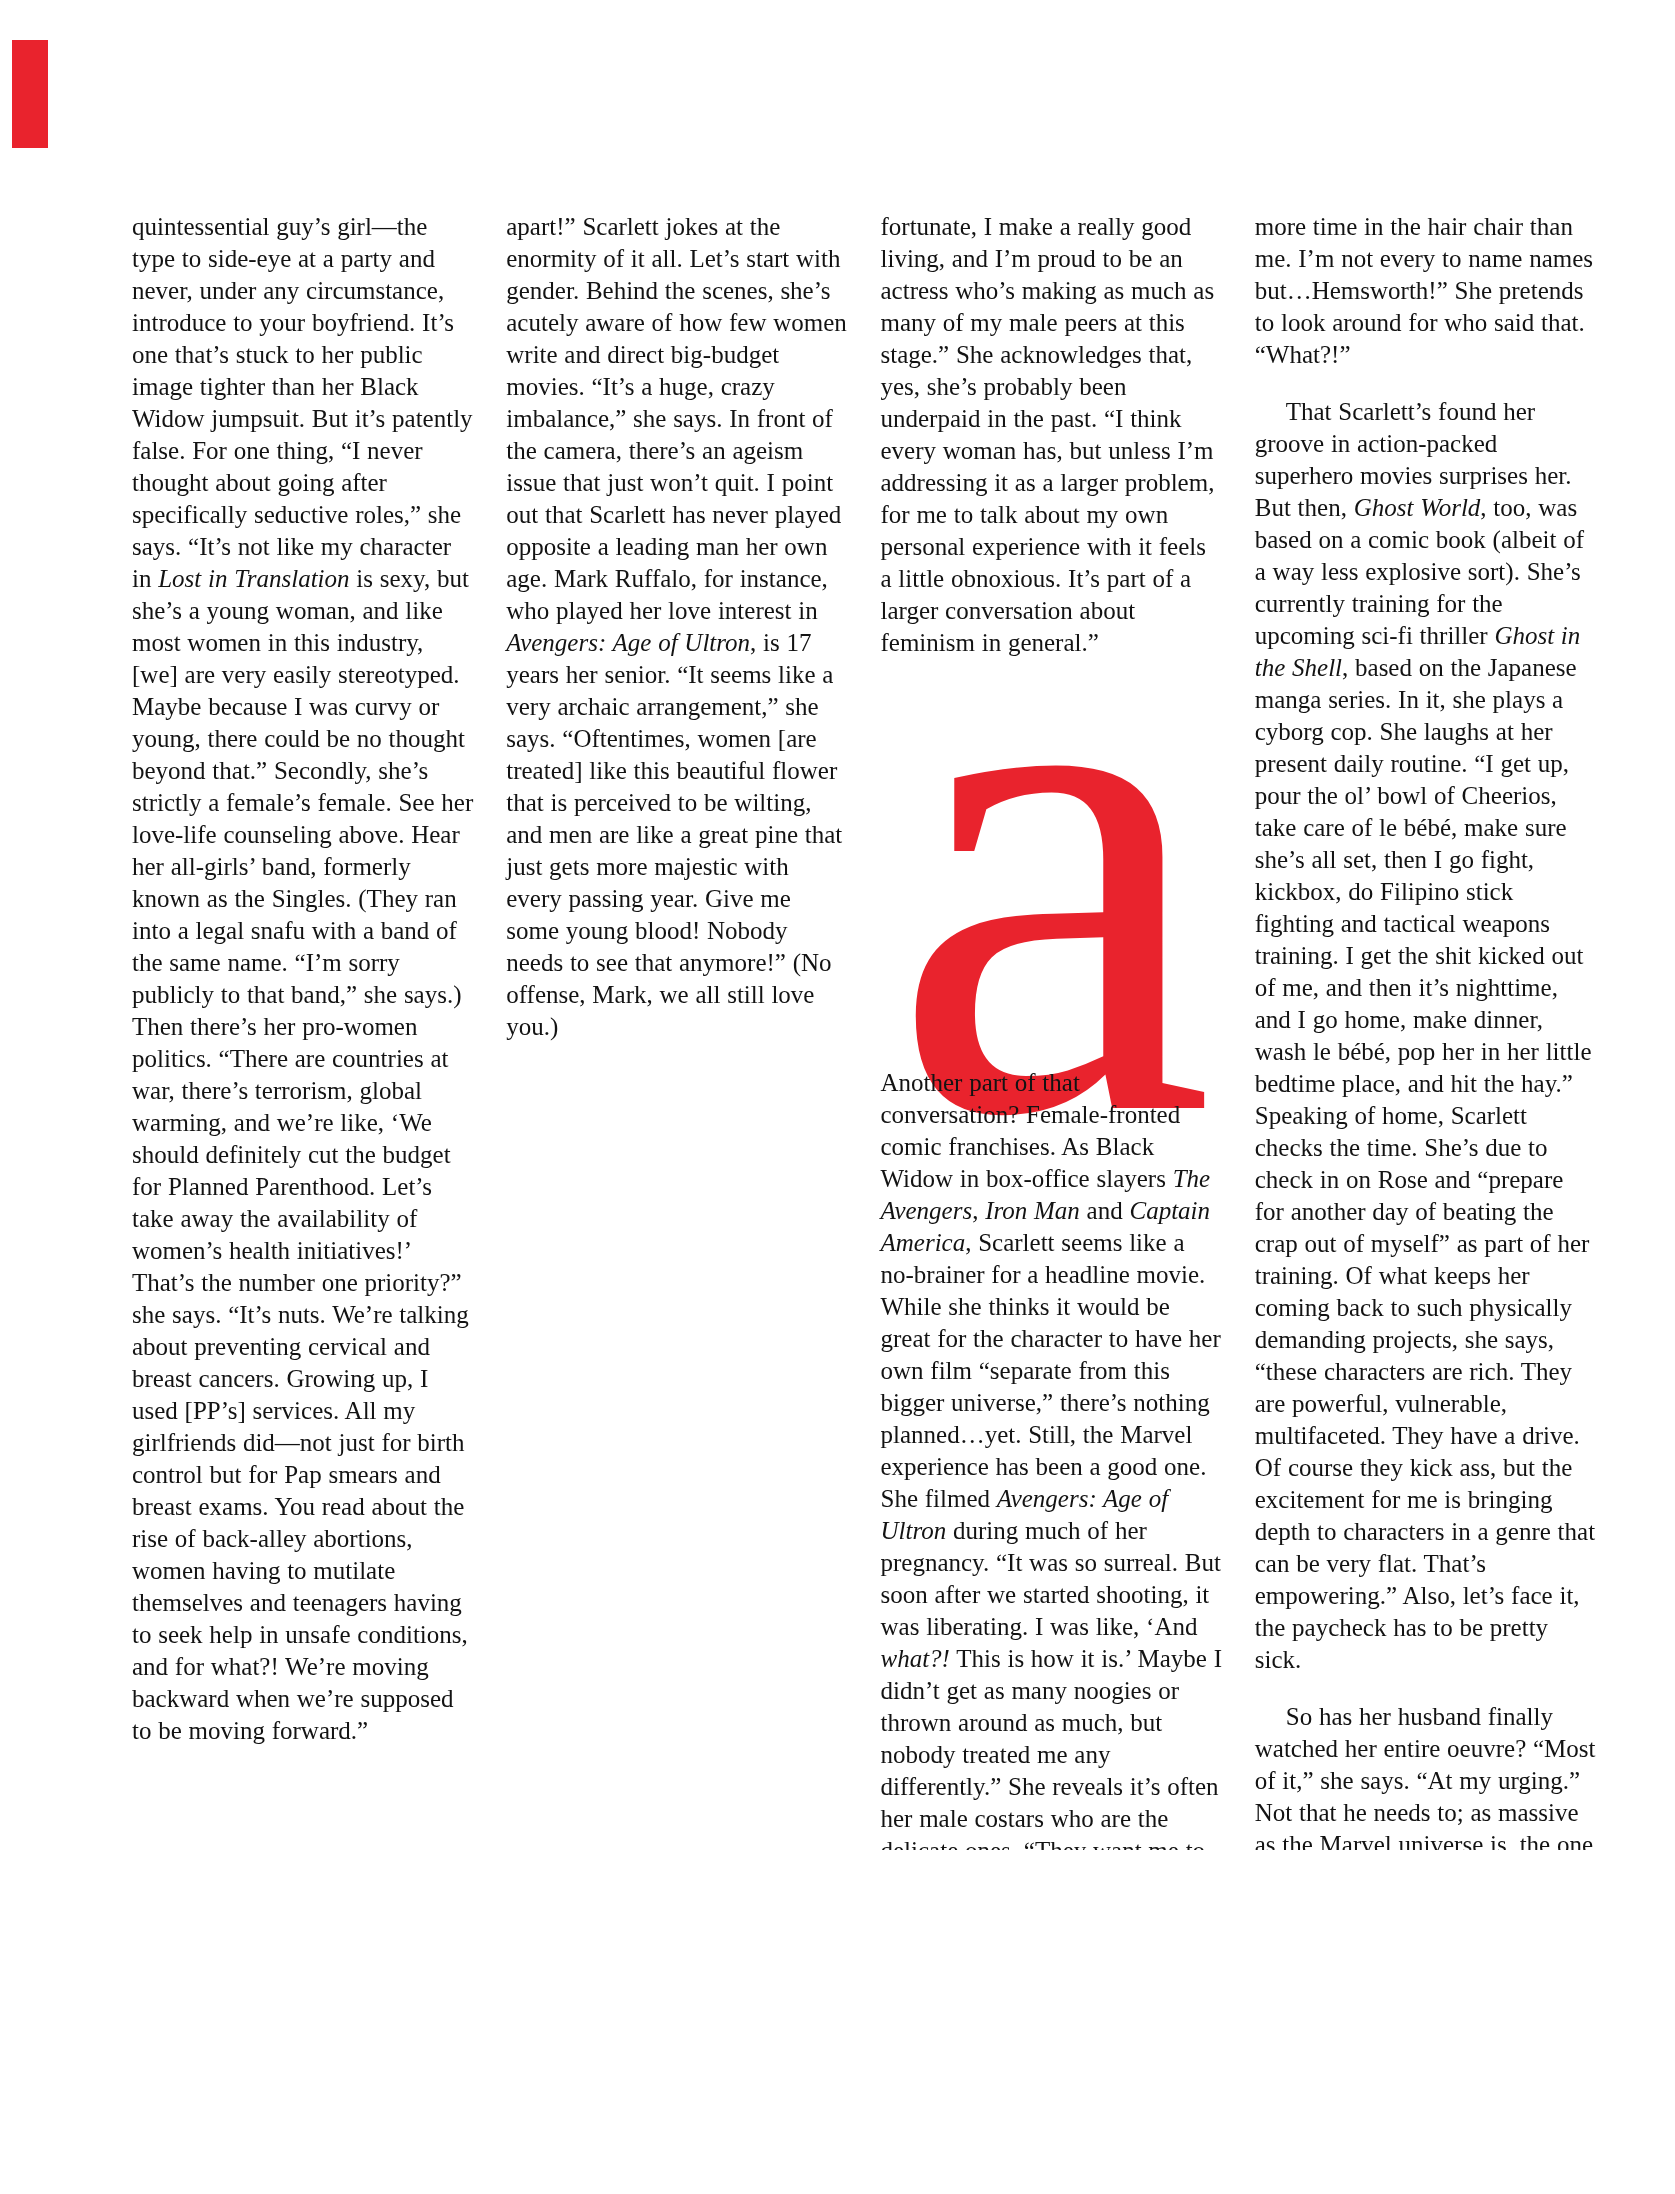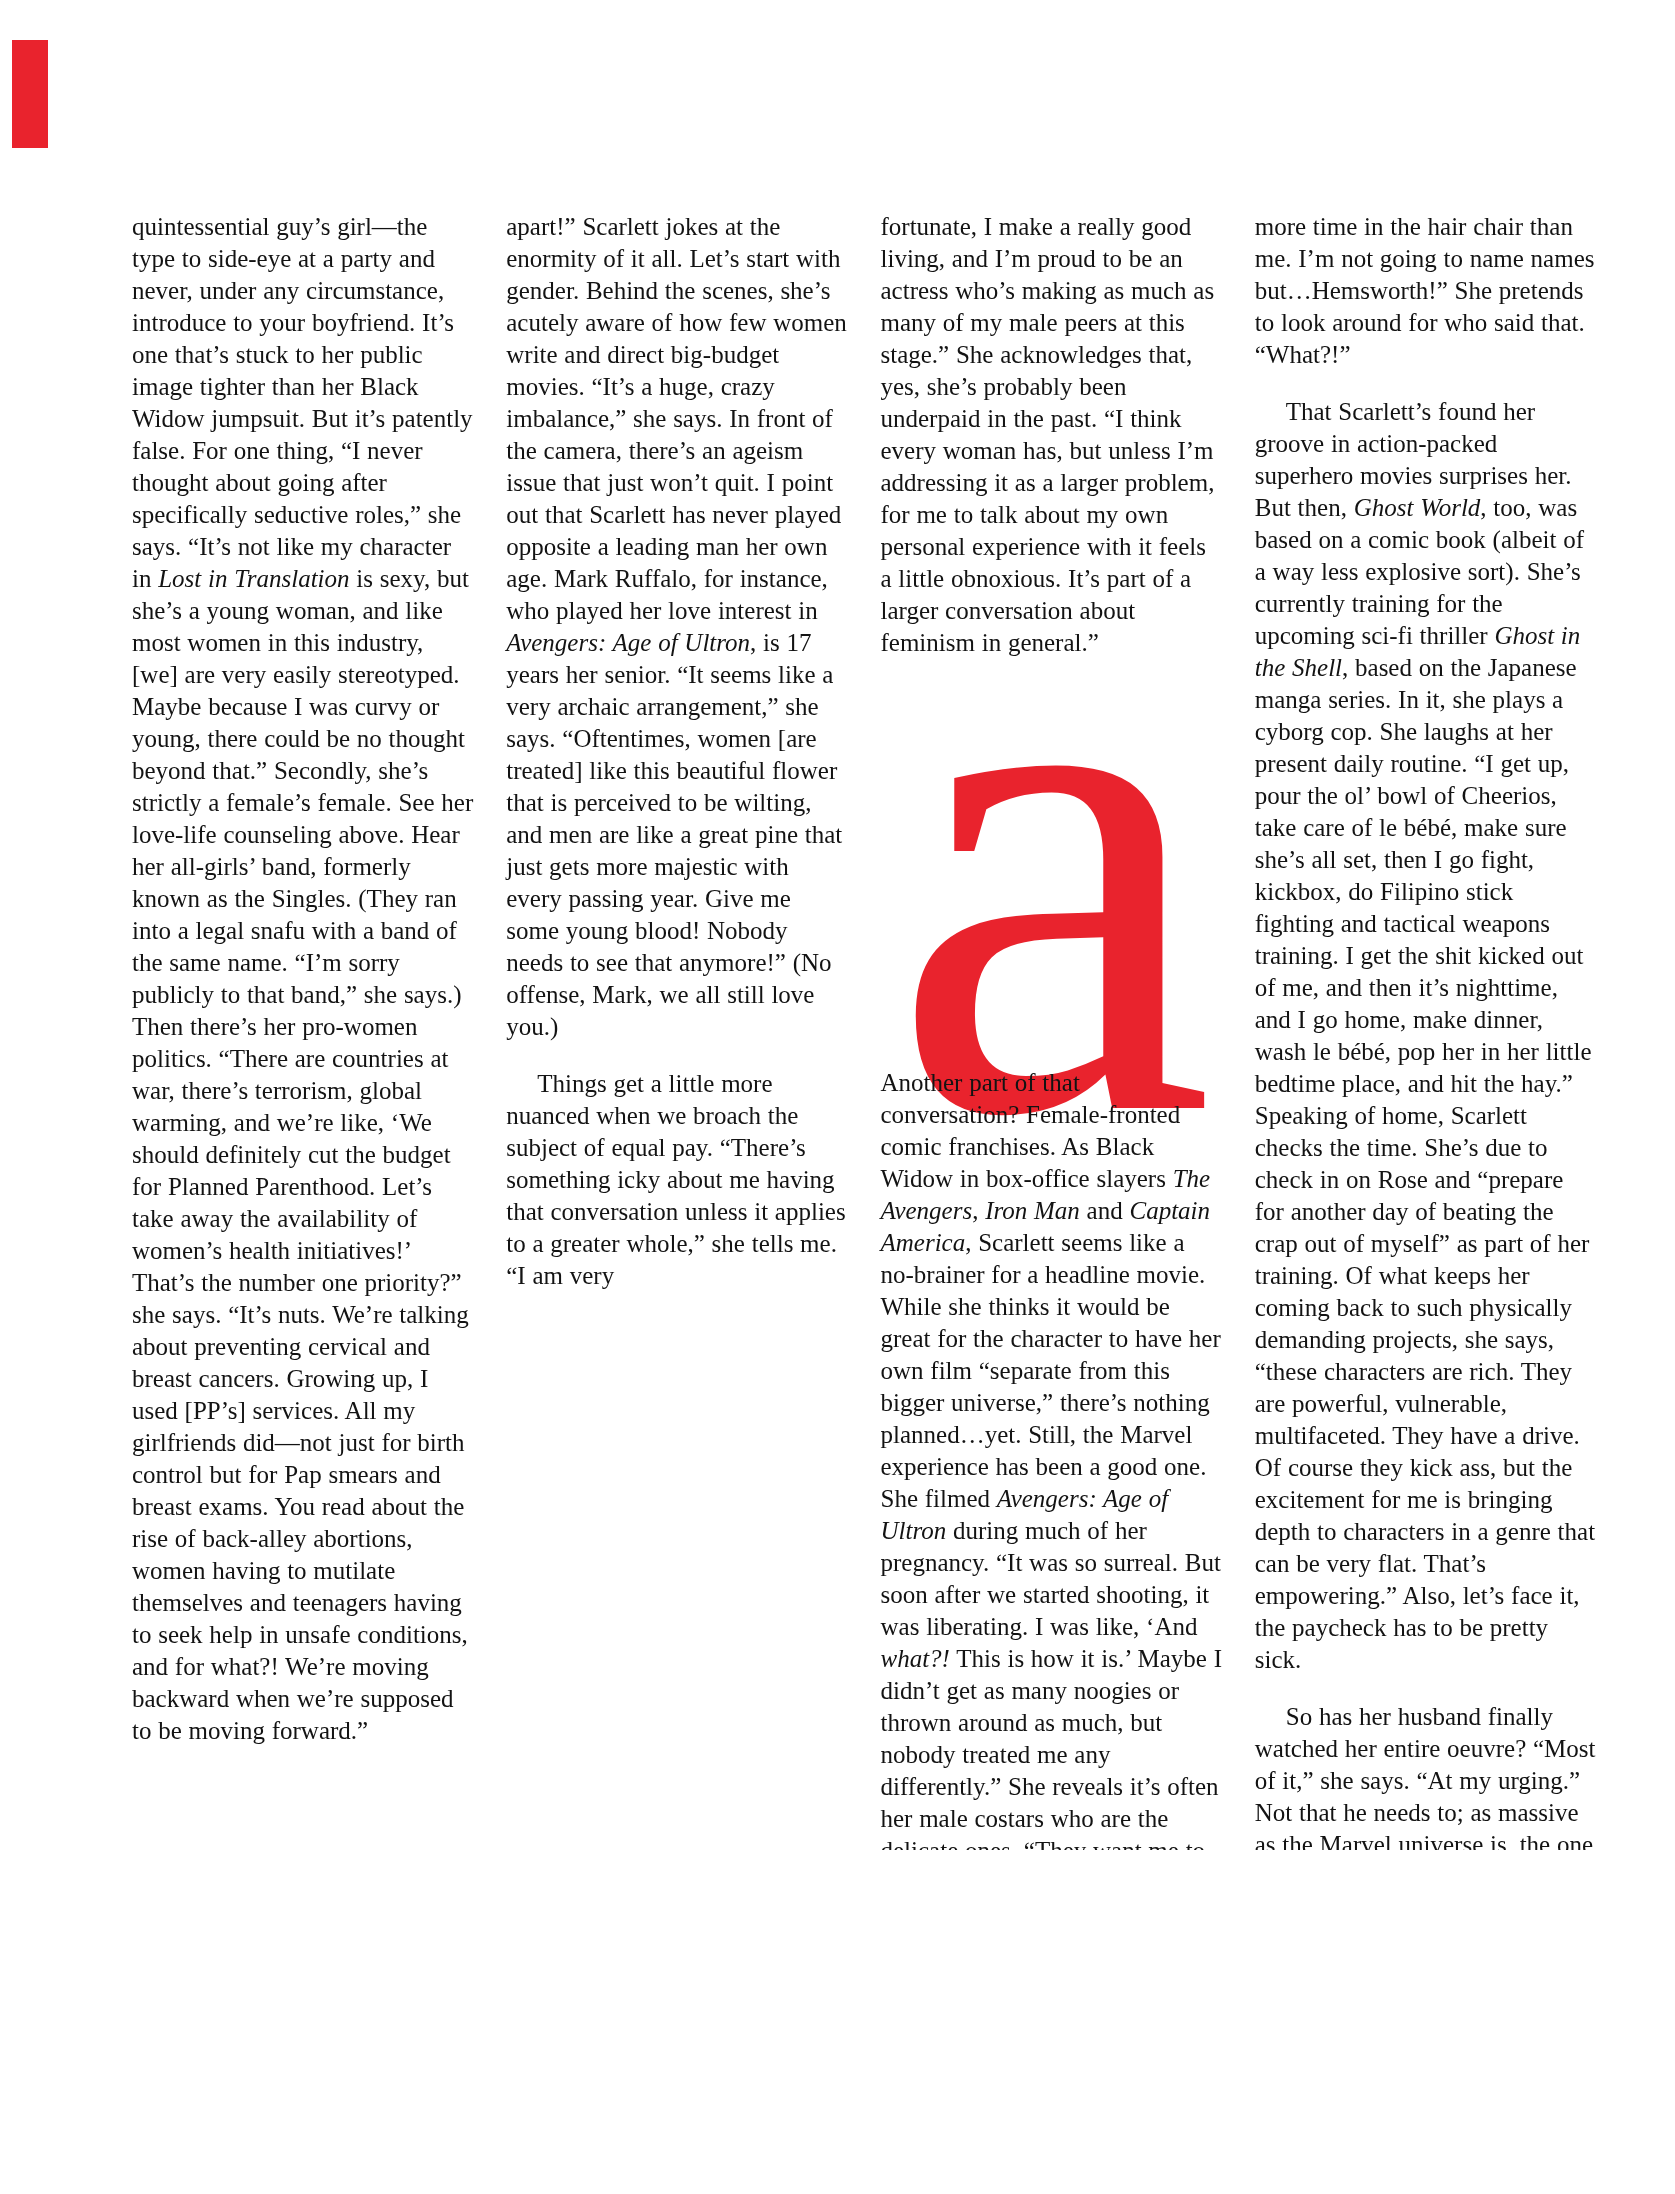--- a/index.html
+++ b/index.html
@@ -82,27 +82,26 @@
 <body style="background: rgb(255, 255, 255); color: rgb(19, 19, 19);">
 
 <div class="page">
   <div class="top-mark"></div>
   <div class="columns">
     <div class="col">
         <p><span>quintessential guy’s girl—the type to side-eye at a party and never, under any circumstance, introduce to your boyfriend. It’s one that’s stuck to her public image tighter than her Black Widow jumpsuit. But it’s patently false. For one thing, “I never thought about going after specifically seductive roles,” she says. “It’s not like my character in </span><em>Lost in Translation</em><span> is sexy, but she’s a young woman, and like most women in this industry, [we] are very easily stereotyped. Maybe because I was curvy or young, there could be no thought beyond that.” Secondly, she’s strictly a female’s female. See her love-life counseling above. Hear her all-girls’ band, formerly known as the Singles. (They ran into a legal snafu with a band of the same name. “I’m sorry publicly to that band,” she says.) Then there’s her pro-women politics. “There are countries at war, there’s terrorism, global warming, and we’re like, ‘We should definitely cut the budget for Planned Parenthood. Let’s take away the availability of women’s health initiatives!’ That’s the number one priority?” she says. “It’s nuts. We’re talking about preventing cervical and breast cancers. Growing up, I used [PP’s] services. All my girlfriends did—not just for birth control but for Pap smears and breast exams. You read about the rise of back-alley abortions, women having to mutilate themselves and teenagers having to seek help in unsafe conditions, and for what?! We’re moving backward when we’re supposed to be moving forward.”</span></p>
       </div>
     <div class="col">
         <p><span>apart!” Scarlett jokes at the enormity of it all. Let’s start with gender. Behind the scenes, she’s acutely aware of how few women write and direct big-budget movies. “It’s a huge, crazy imbalance,” she says. In front of the camera, there’s an ageism issue that just won’t quit. I point out that Scarlett has never played opposite a leading man her own age. Mark Ruffalo, for instance, who played her love interest in </span><em>Avengers: Age of Ultron</em><span>, is 17 years her senior. “It seems like a very archaic arrangement,” she says. “Oftentimes, women [are treated] like this beautiful flower that is perceived to be wilting, and men are like a great pine that just gets more majestic with every passing year. Give me some young blood! Nobody needs to see that anymore!” (No offense, Mark, we all still love you.)</span></p>
-        <p class="indent"><span>Things get a little more nuanced when we broach the subject of equal pay. “There’s something icky about me having that conversation unless it applies to a greater whole,” she tells me. “I am very</span></p>
       </div>
     <div class="col">
         <p><span>fortunate, I make a really good living, and I’m proud to be an actress who’s making as much as many of my male peers at this stage.” She acknowledges that, yes, she’s probably been underpaid in the past. “I think every woman has, but unless I’m addressing it as a larger problem, for me to talk about my own personal experience with it feels a little obnoxious. It’s part of a larger conversation about feminism in general.”</span></p>
         <div class="dropcap">a</div>
         <p><span>Another part of that conversation? Female-fronted comic franchises. As Black Widow in box-office slayers </span><em>The Avengers</em><span>, </span><em>Iron Man</em><span> and </span><em>Captain America</em><span>, Scarlett seems like a no-brainer for a headline movie. While she thinks it would be great for the character to have her own film “separate from this bigger universe,” there’s nothing planned…yet. Still, the Marvel experience has been a good one. She filmed </span><em>Avengers: Age of Ultron</em><span> during much of her pregnancy. “It was so surreal. But soon after we started shooting, it was liberating. I was like, ‘And </span><em>what?!</em><span> This is how it is.’ Maybe I didn’t get as many noogies or thrown around as much, but nobody treated me any differently.” She reveals it’s often her male costars who are the delicate ones. “They want me to say they’re macho, but they’re in touch with their feminine sides—some of them spend</span></p>
       </div>
     <div class="col">
-        <p><span>more time in the hair chair than me. I’m not going to name names but…Hemsworth!” She pretends to look around for who said that. “What?!”</span></p>
+        <p><span>more time in the hair chair than me. I’m not every to name names but…Hemsworth!” She pretends to look around for who said that. “What?!”</span></p>
         <p class="indent"><span>That Scarlett’s found her groove in action-packed superhero movies surprises her. But then, </span><em>Ghost World</em><span>, too, was based on a comic book (albeit of a way less explosive sort). She’s currently training for the upcoming sci-fi thriller </span><em>Ghost in the Shell</em><span>, based on the Japanese manga series. In it, she plays a cyborg cop. She laughs at her present daily routine. “I get up, pour the ol’ bowl of Cheerios, take care of le bébé, make sure she’s all set, then I go fight, kickbox, do Filipino stick fighting and tactical weapons training. I get the shit kicked out of me, and then it’s nighttime, and I go home, make dinner, wash le bébé, pop her in her little bedtime place, and hit the hay.” Speaking of home, Scarlett checks the time. She’s due to check in on Rose and “prepare for another day of beating the crap out of myself” as part of her training. Of what keeps her coming back to such physically demanding projects, she says, “these characters are rich. They are powerful, vulnerable, multifaceted. They have a drive. Of course they kick ass, but the excitement for me is bringing depth to characters in a genre that can be very flat. That’s empowering.” Also, let’s face it, the paycheck has to be pretty sick.</span></p>
         <p class="indent"><span>So has her husband finally watched her entire oeuvre? “Most of it,” she says. “At my urging.” Not that he needs to; as massive as the Marvel universe is, the one Scarlett occupies – actress, activist, wife, mother, friend – has enough thrills for a lifetime.</span><span class="endmark"></span></p>
       </div>
   </div>
 </div>
 
 
 </body></html>

